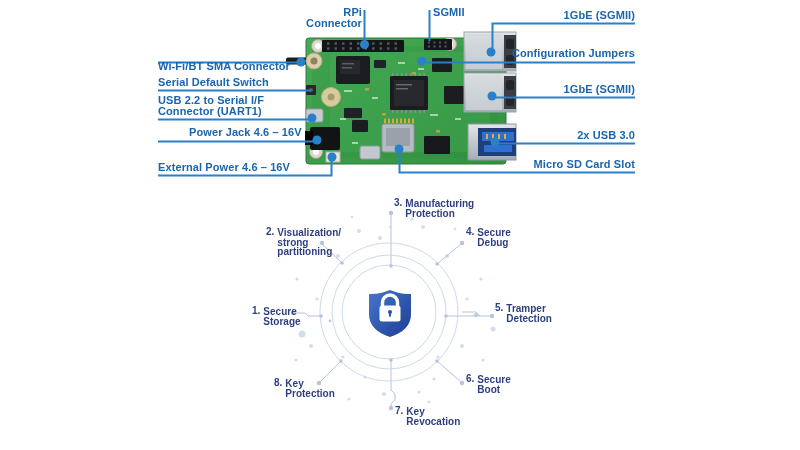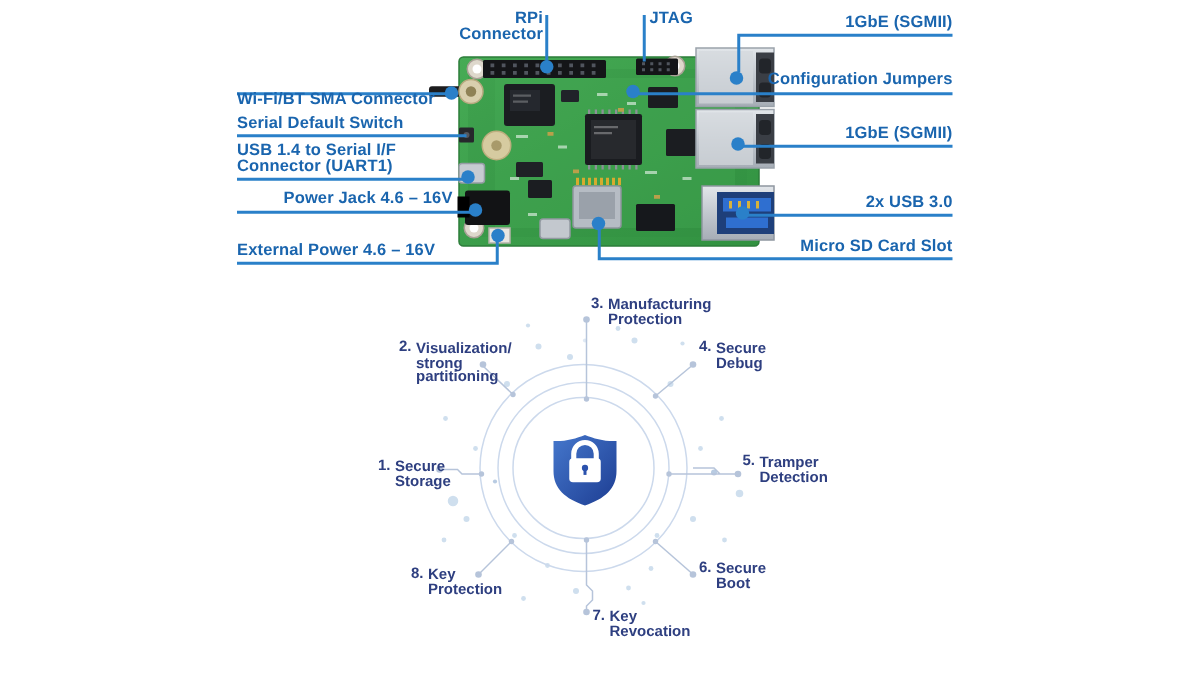--- a/index.html
+++ b/index.html
@@ -286,29 +286,29 @@
           <path d="M382.5,306 L382.5,302.5 A7.5,7.5 0 0 1 397.5,302.5 L397.5,306" stroke="#ffffff" stroke-width="3.4" fill="none" stroke-linecap="round"></path>
           <rect x="379.5" y="305.5" width="21" height="16" rx="2.5" fill="#ffffff"></rect>
           <circle cx="390" cy="312" r="2.1" fill="#2b52ad"></circle>
           <rect x="389" y="313" width="2" height="3.6" fill="#2b52ad"></rect>
         </g>
       </g>
     </g>
   </svg>
 
   <div class="callout right" style="left:287px;top:7px;width:75px;">RPi Connector</div>
-  <div class="callout" style="left:433px;top:7px;">JTAG</div>
+  <div class="callout" style="left:433px;top:7px;">SGMII</div>
   <div class="callout right" style="right:165px;top:10px;">1GbE (SGMII)</div>
   <div class="callout right" style="right:165px;top:48px;">Configuration Jumpers</div>
   <div class="callout right" style="right:165px;top:84px;">1GbE (SGMII)</div>
   <div class="callout right" style="right:165px;top:130px;">2x USB 3.0</div>
   <div class="callout right" style="right:165px;top:159px;">Micro SD Card Slot</div>
   <div class="callout" style="left:158px;top:49px;margin-top:12px;">Wi-Fi/BT SMA Connector</div>
   <div class="callout" style="left:158px;top:77px;">Serial Default Switch</div>
-  <div class="callout" style="left:158px;top:95px;">USB 1.4 to Serial I/F
+  <div class="callout" style="left:158px;top:95px;">USB 2.2 to Serial I/F
 Connector (UART1)</div>
   <div class="callout" style="left:158px;top:127px;margin-left:31px;">Power Jack 4.6 – 16V</div>
   <div class="callout" style="left:158px;top:162px;">External Power 4.6 – 16V</div>
 
   <div class="sec-label" style="left:252px;top:306px;">
     <span class="num">1.</span>
     <span class="txt">Secure
 Storage</span>
   </div>
   <div class="sec-label" style="left:266px;top:227px;">

